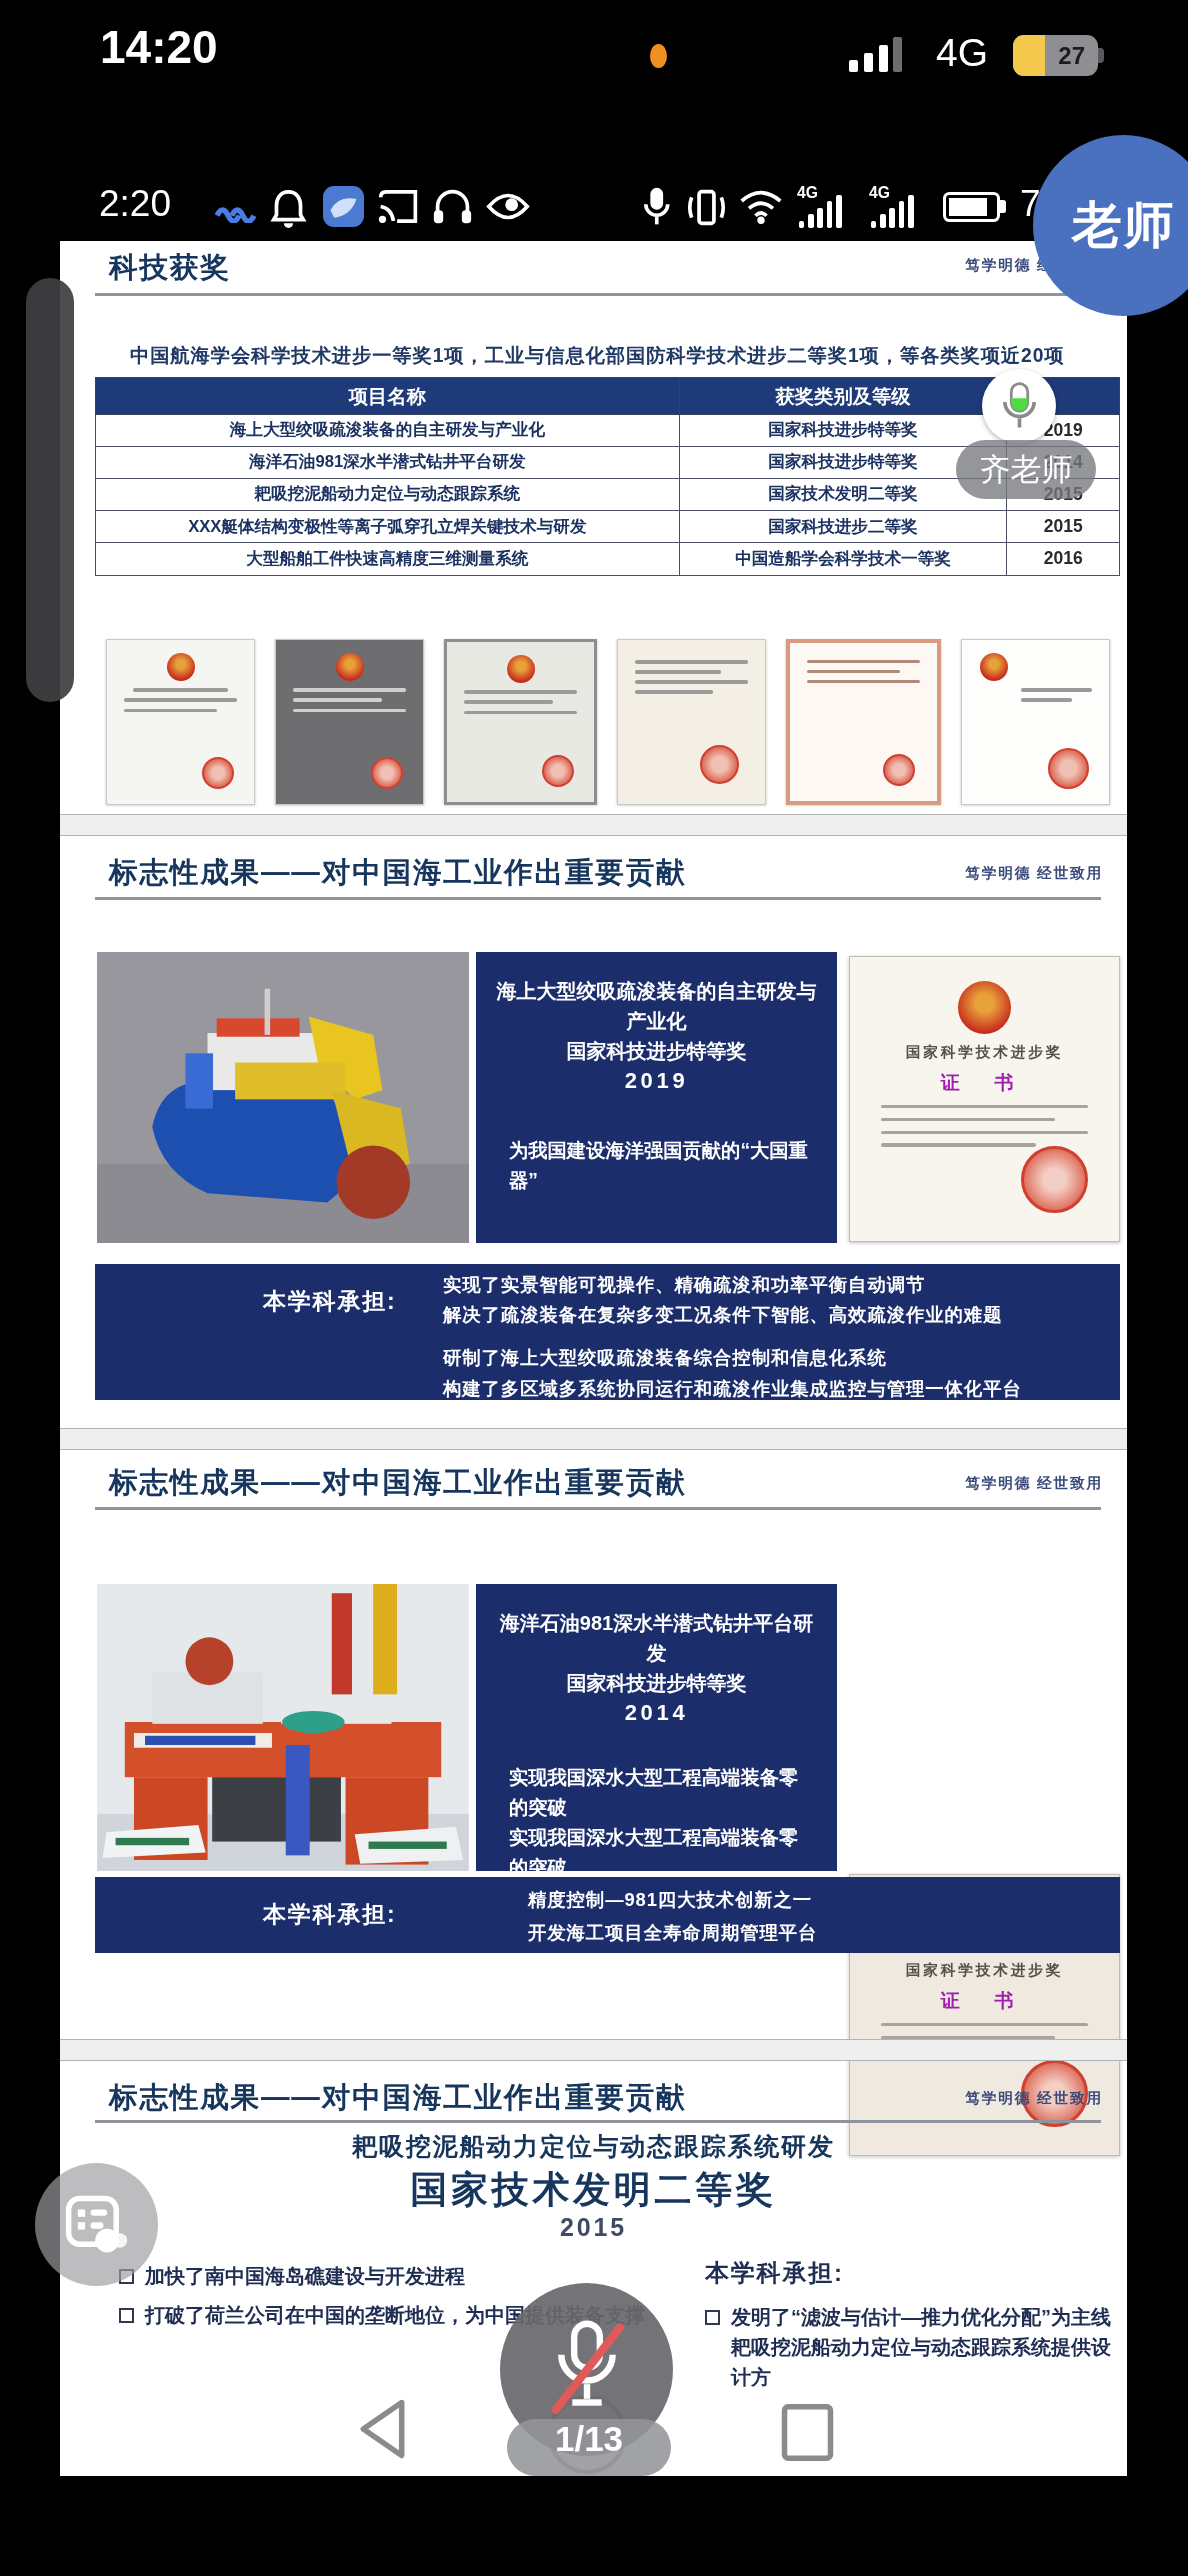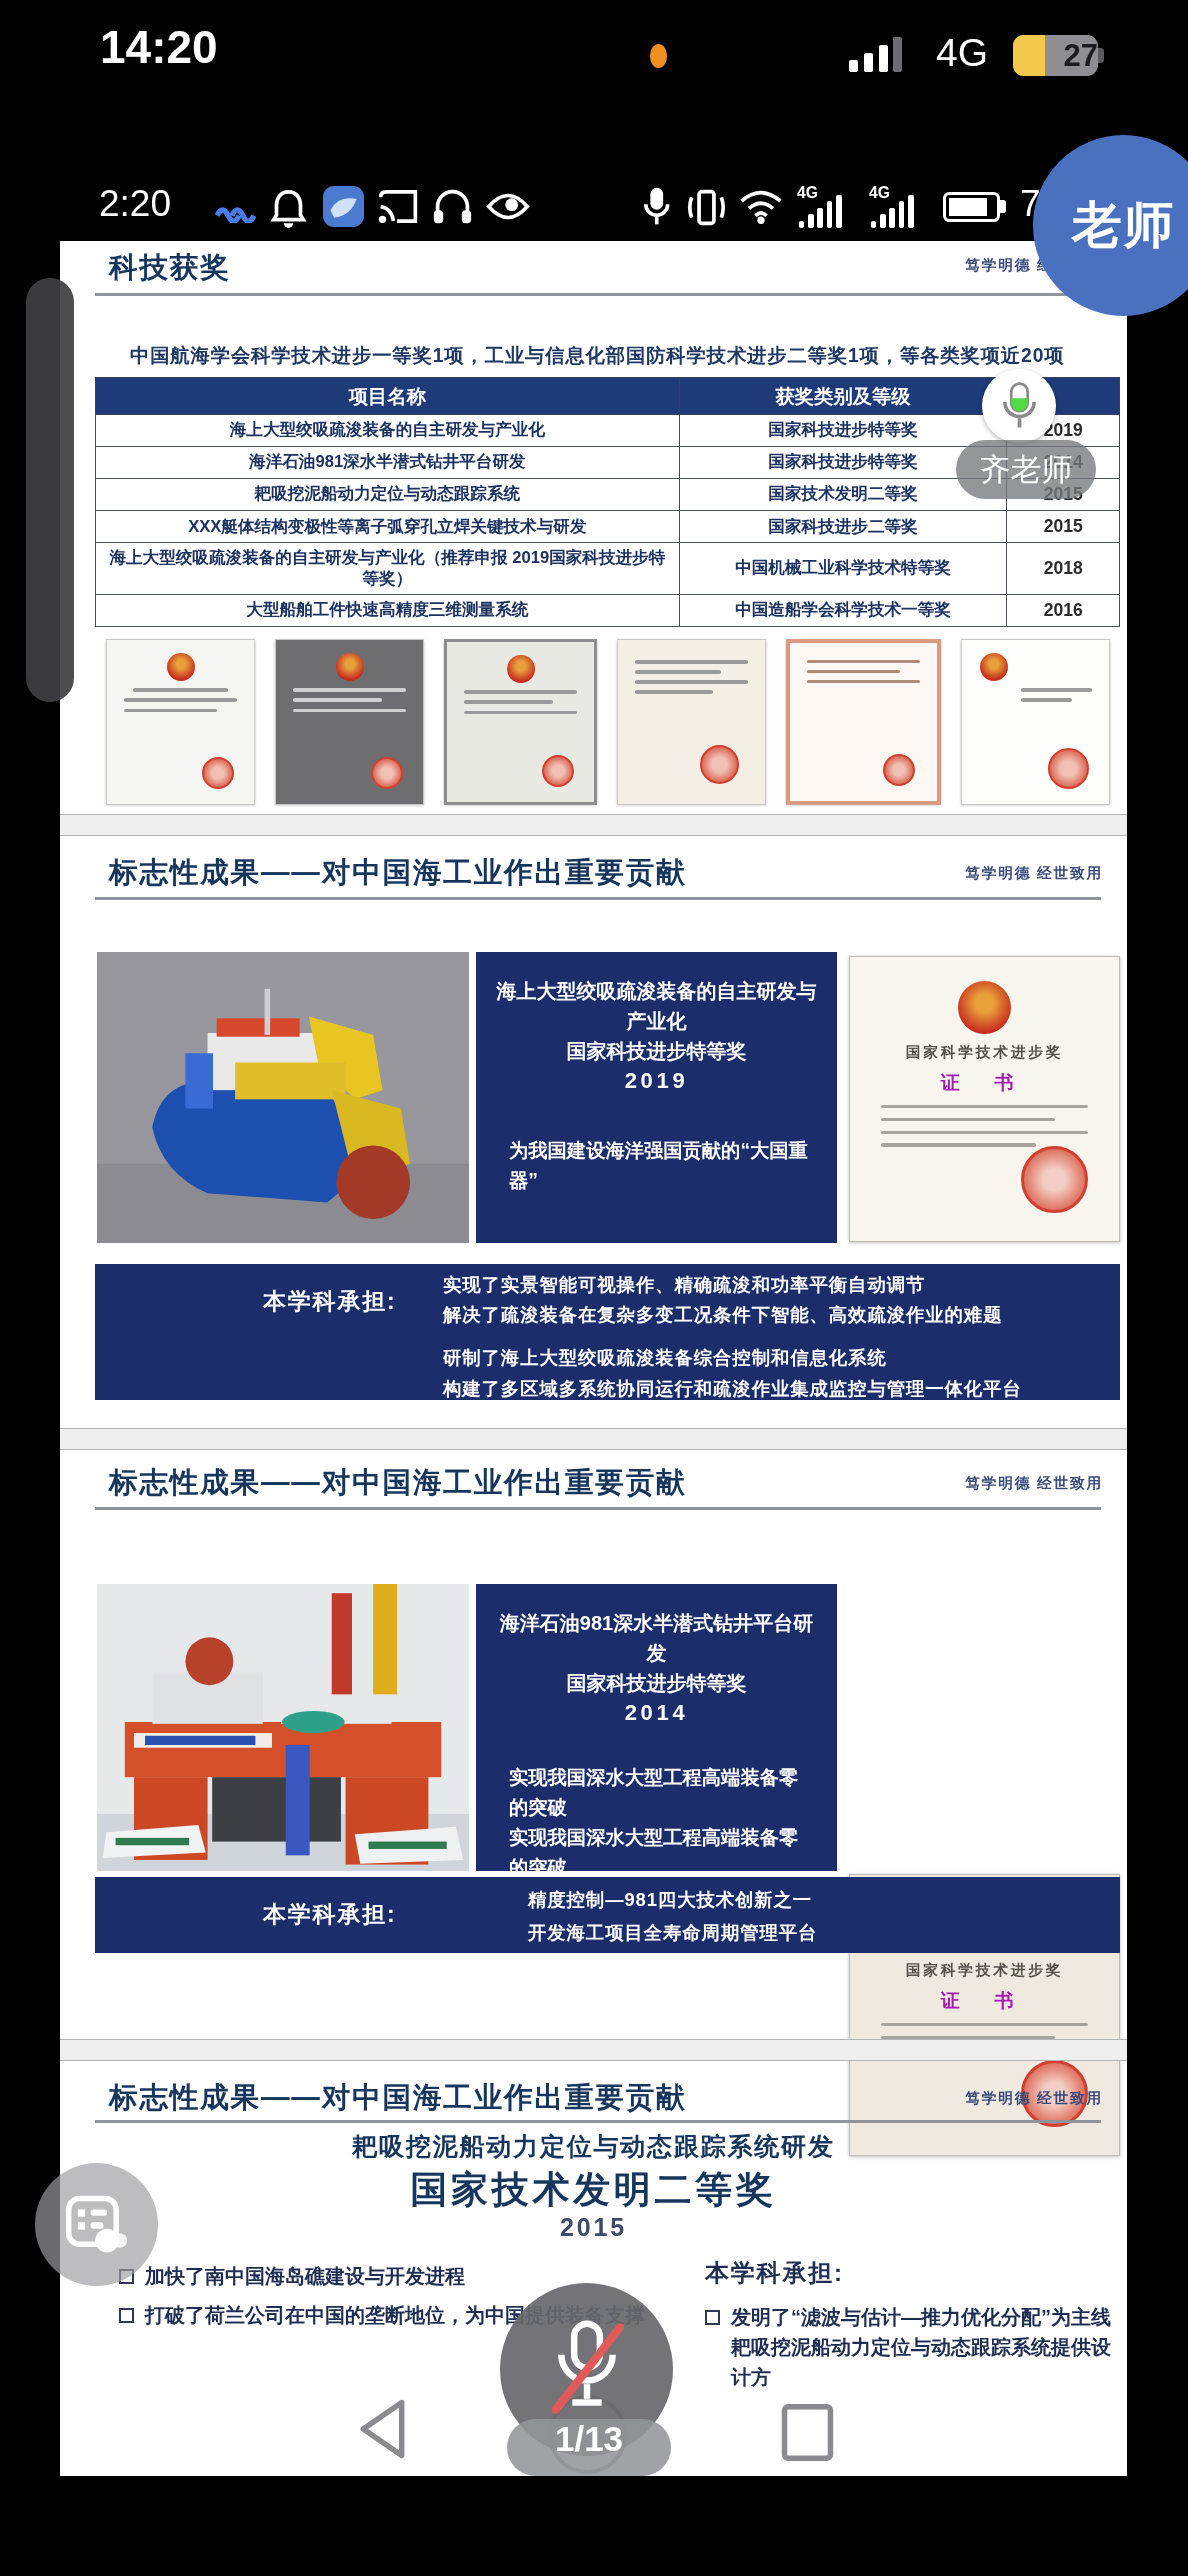--- a/index.html
+++ b/index.html
@@ -3,21 +3,21 @@
 <meta charset="utf-8">
 <style>
   html,body{margin:0;padding:0;background:#000;}
   body{width:1188px;height:2576px;position:relative;overflow:hidden;
        font-family:"Liberation Sans","DejaVu Sans",sans-serif;}
   .abs{position:absolute;}
   
   .sb-text{color:#fff;font-weight:600;}
   .batt-top{width:85px;height:41px;border-radius:11px;background:#8e8e93;overflow:hidden;display:flex;align-items:center;justify-content:flex-end;}
   .batt-top .fill{position:absolute;left:0;top:0;bottom:0;width:38%;background:#f2c94c;}
-  .batt-top .num{position:relative;color:#1c1c1e;font-size:31px;font-weight:700;}
+  .batt-top .num{position:relative;color:#1c1c1e;font-size:24px;font-weight:700;padding-right:13px;}
   .batt-nub{width:6.4px;height:14.7px;background:#5a5a5e;border-radius:0 3.7px 3.7px 0;}
   .bar{background:#fff;border-radius:1.8px;display:inline-block;}
   
   .screen{left:60px;top:241px;width:1067px;height:2235px;background:#ffffff;overflow:hidden;}
   .sec-title{font-size:28.6px;font-weight:700;color:#17365d;letter-spacing:1.8px;margin-left:12px;}
   .motto{font-size:14.7px;font-weight:700;color:#3a4a7a;letter-spacing:1.8px;}
   .rule{height:2.8px;background:#8f949c;}
   .para{font-size:19.3px;font-weight:700;color:#1f3864;letter-spacing:0.9px;white-space:nowrap;}
   
   table.awards{border-collapse:collapse;width:1025px;table-layout:fixed;}
@@ -184,25 +184,20 @@
           <td>耙吸挖泥船动力定位与动态跟踪系统</td>
           <td>国家技术发明二等奖</td>
           <td class="yr">2015</td>
         </tr>
     <tr>
           <td>XXX艇体结构变极性等离子弧穿孔立焊关键技术与研发</td>
           <td>国家科技进步二等奖</td>
           <td class="yr">2015</td>
         </tr>
     <tr>
-          <td>海上大型绞吸疏浚装备的自主研发与产业化（推荐申报 2019国家科技进步特等奖）</td>
-          <td>中国机械工业科学技术特等奖</td>
-          <td class="yr">2018</td>
-        </tr>
-    <tr>
           <td>大型船舶工件快速高精度三维测量系统</td>
           <td>中国造船学会科学技术一等奖</td>
           <td class="yr">2016</td>
         </tr>
   </tbody>
     </table>
 
   <div class="abs cert-row" style="left:46px;top:398px;width:1004px;height:166px;">
     <div class="cert" style="background:#f5f5f2;">
         <div class="emblem"></div>

